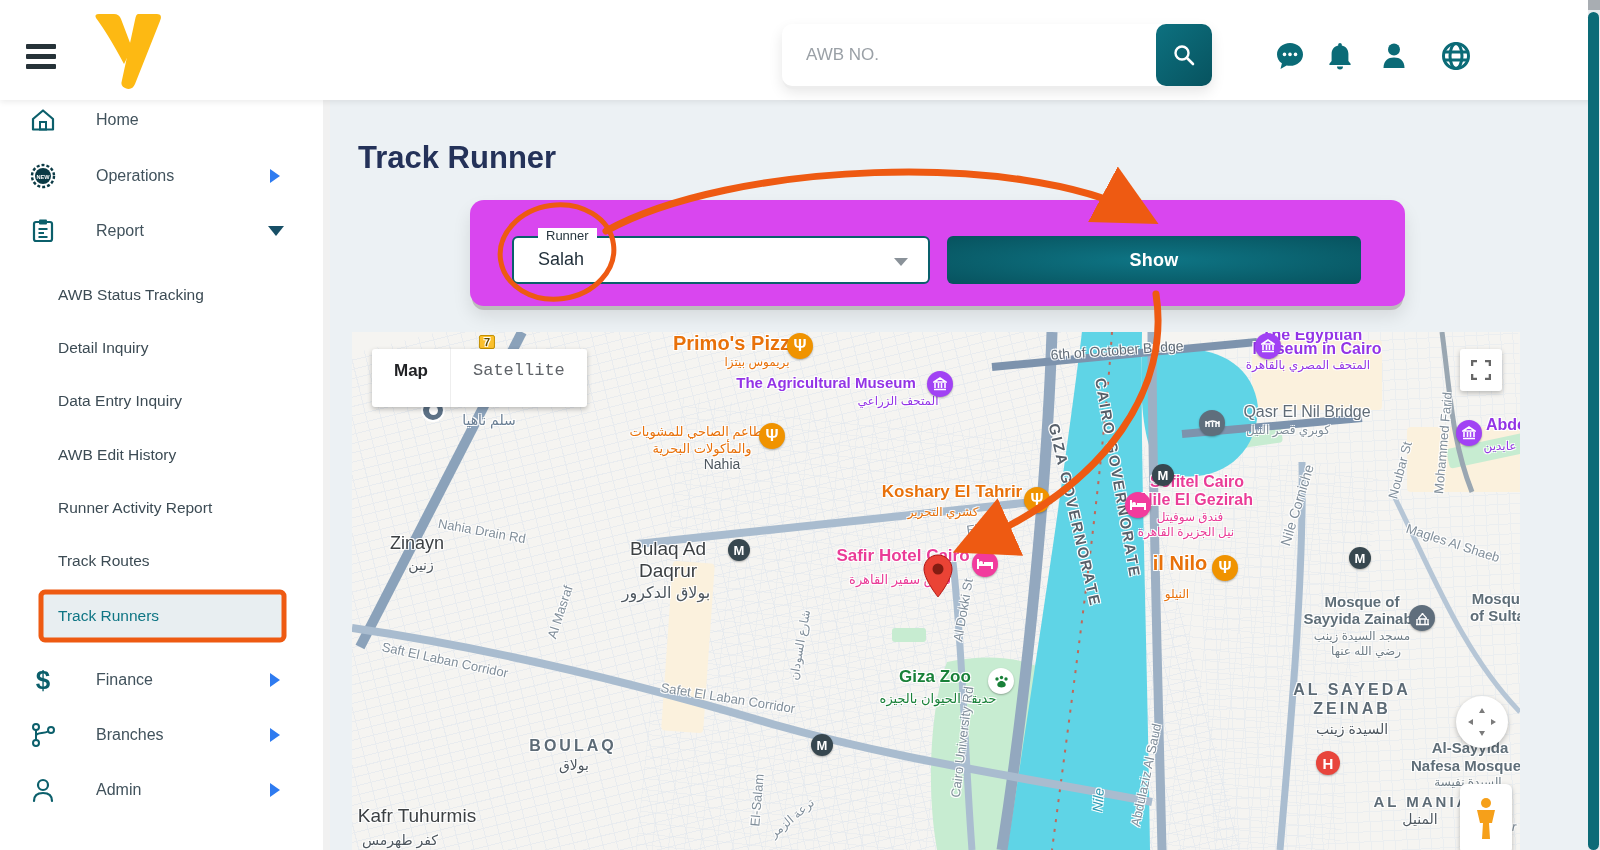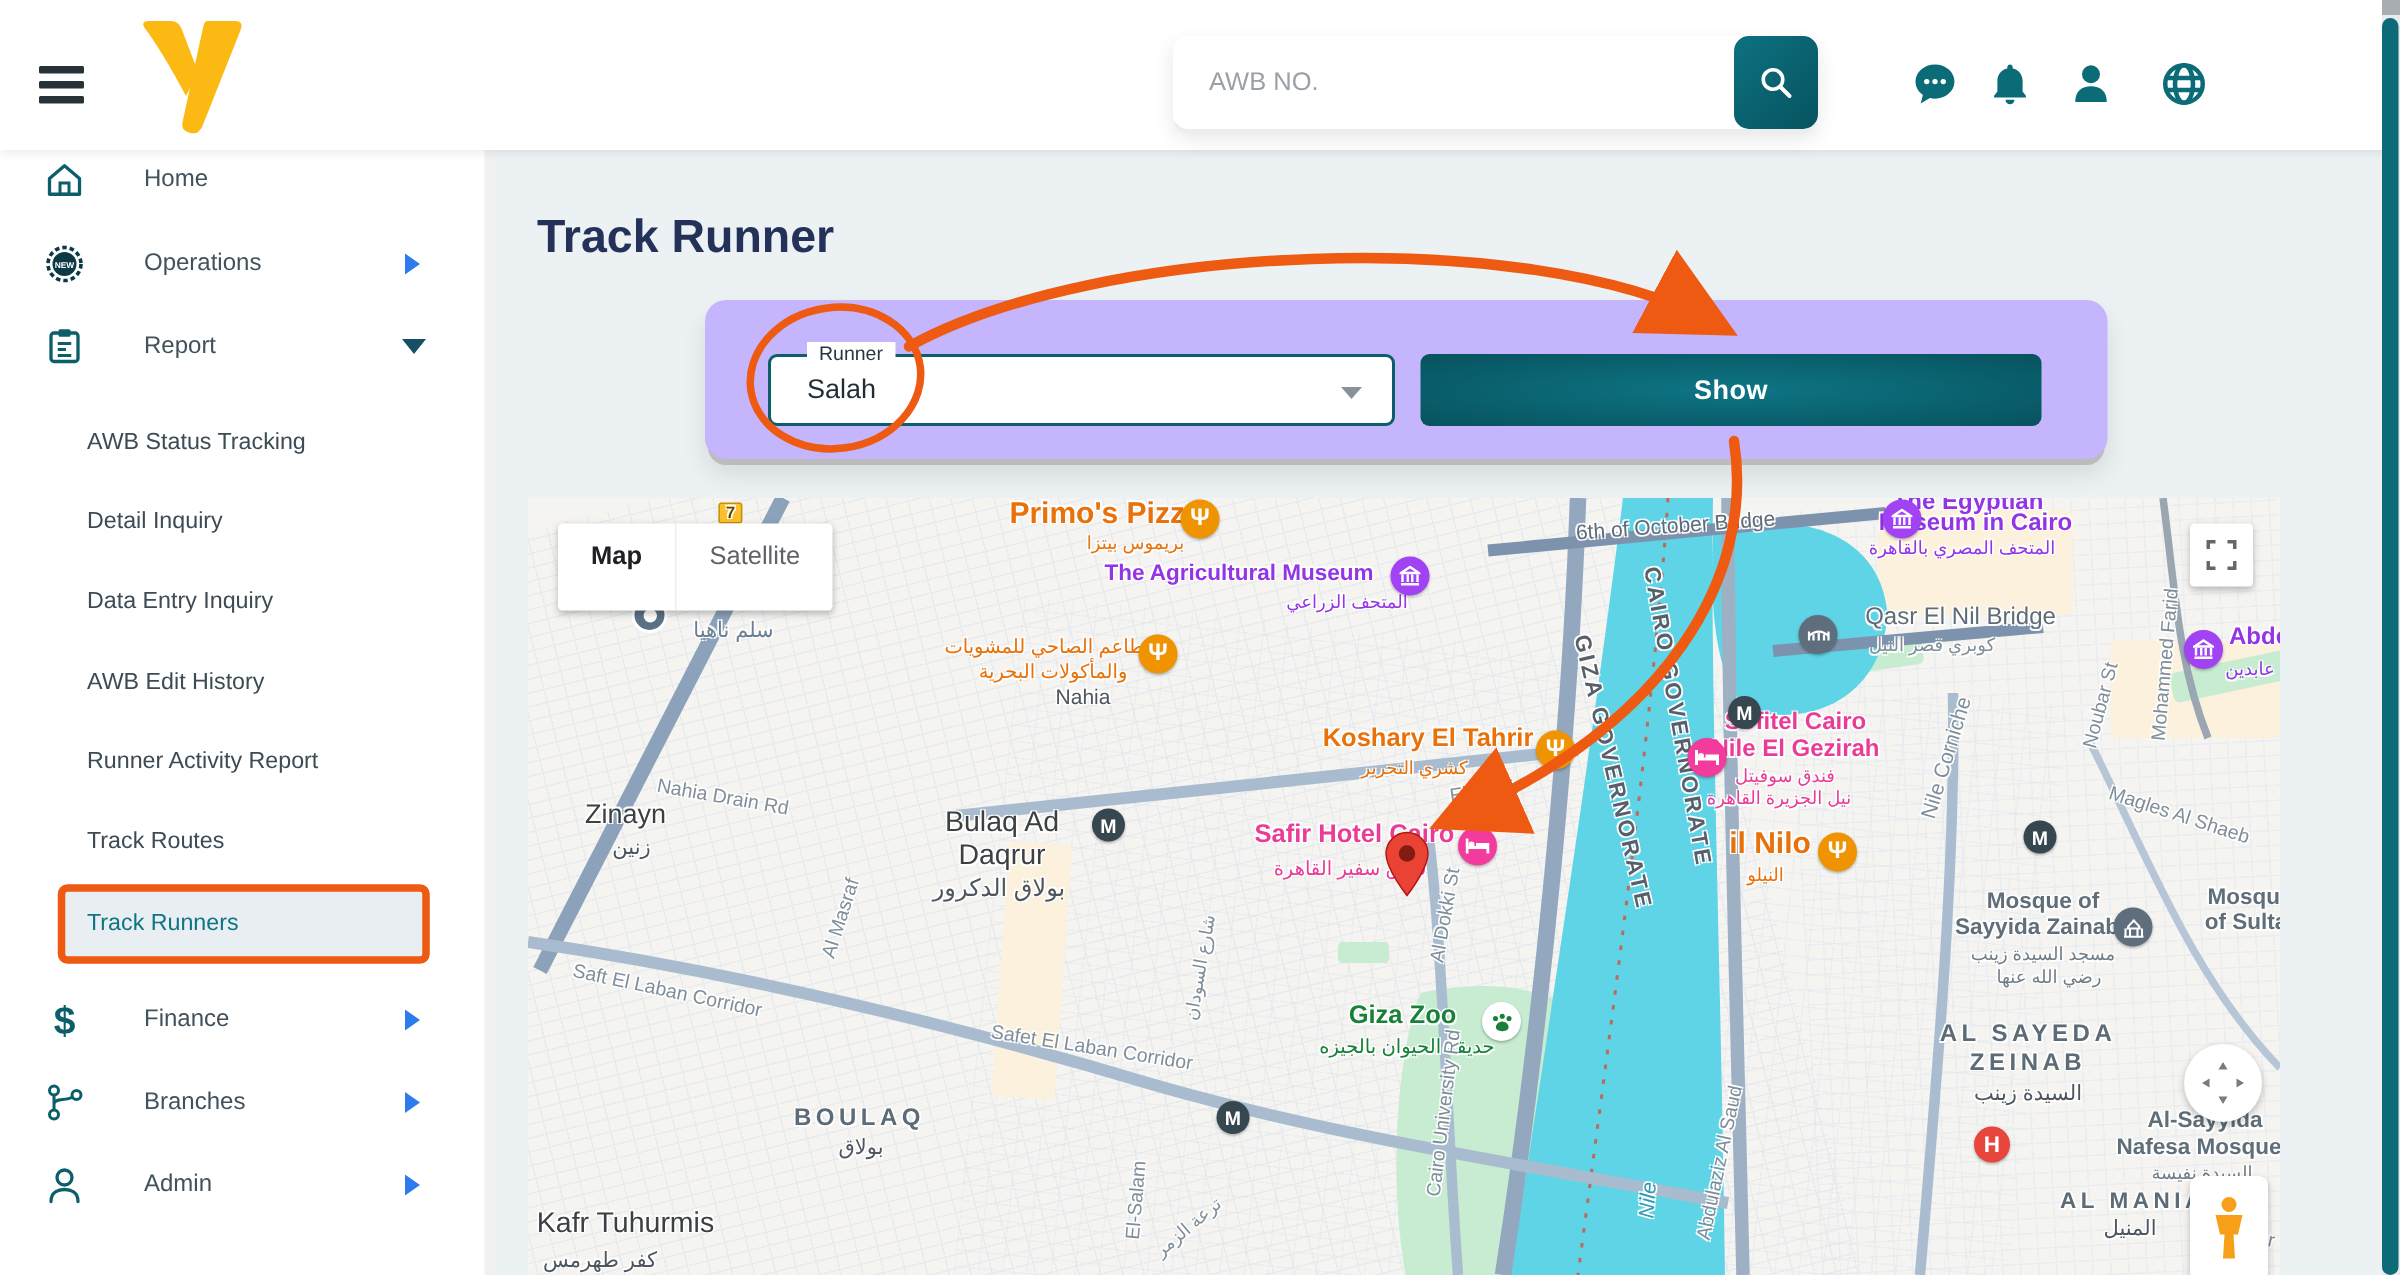--- a/index.html
+++ b/index.html
@@ -38,21 +38,21 @@
   .sb-caret-d { position:absolute; right:34px; width:0; height:0; border-left:8px solid transparent;
     border-right:8px solid transparent; border-top:10px solid #174f66; }
   .sb-sub { position:absolute; left:0; width:318px; height:44px; display:flex; align-items:center; cursor:pointer; }
   .sb-sub span { margin-left:58px; font-size:15.5px; color:#3c4b54; }
   .sb-sub.active { background:#e8eef1; border-radius:4px; left:42px; width:240px; }
   .sb-sub.active span { margin-left:16px; color:#0e7584; }
   .dollar { font-size:26px; font-weight:800; color:#0b5f6b; }
 
   
   .page-title { position:absolute; left:358px; top:140px; font-size:31px; font-weight:700; color:#243259; z-index:10; }
-  .card { position:absolute; left:470px; top:200px; width:935px; height:106px; background:#c4b5fd; border-radius:14px;
+  .card { position:absolute; left:470px; top:200px; width:935px; height:106px; background:#d946ef; border-radius:14px;
     box-shadow:0 6px 0 -2px #bcbcbc, 0 10px 18px rgba(0,0,0,.10); z-index:10;padding-left:16px; }
   .select-box { position:absolute; left:42px; top:36px; width:418px; height:48px; border:2px solid #0a5f6b;
     border-radius:6px; background:#fff; cursor:pointer; }
   .select-label { position:absolute; left:24px; top:-10px; background:#fff; padding:0 8px; font-size:13px; color:#27363f; }
   .select-value { position:absolute; left:24px; top:11px; font-size:18px; color:#1f2d38; }
   .select-caret { position:absolute; right:20px; top:20px; width:0; height:0; border-left:7px solid transparent;
     border-right:7px solid transparent; border-top:8px solid #8a9299; }
   .show-btn { position:absolute; left:477px; top:36px; width:414px; height:48px; border:none; border-radius:6px;
     cursor:pointer; color:#fff; font-size:18px; font-weight:700; letter-spacing:.3px;
     background:radial-gradient(ellipse at 50% 50%, #0e7585 0%, #0a606d 60%, #07525e 100%);
@@ -115,21 +115,21 @@
   .poi-zoo { background:#fff; }
   .poi-zoo::after{ border-top-color:#fff; }
   .roaddot { position:absolute; width:24px; height:24px; border-radius:50%; background:#5c7186;
     border:2px solid #fff; transform:translate(-50%,-50%); z-index:7; display:flex; align-items:center; justify-content:center; }
   .roaddot i { width:9px; height:9px; background:#fff; border-radius:50%; }
 
   .mapctl { position:absolute; left:20px; top:17px; height:58px; background:#fff; border-radius:3px;
     box-shadow:0 2px 5px rgba(0,0,0,.25); display:flex; z-index:9; }
   .mapctl div { padding:0 22px; line-height:44px; font-size:17px; cursor:pointer; }
   .mapctl .sel { font-weight:700; color:#202124; }
-  .mapctl .uns { color:#5f6368; border-left:1px solid #eee; }
+  .mapctl .uns { color:#5f6368; border-left:1px solid #eee;font-family:Liberation Mono, monospace; }
   .fsbtn { position:absolute; left:1108px; top:17px; width:42px; height:42px; background:#fff; border-radius:3px;
     box-shadow:0 2px 5px rgba(0,0,0,.25); display:flex; align-items:center; justify-content:center; cursor:pointer; z-index:9; }
   .panbtn { position:absolute; left:1104px; top:364px; width:52px; height:52px; background:#fff; border-radius:50%;
     box-shadow:0 2px 5px rgba(0,0,0,.25); z-index:9; cursor:pointer; display:flex; align-items:center; justify-content:center; }
   .pegman { position:absolute; left:1108px; top:452px; width:52px; height:70px; background:#fff; border-radius:6px;
     box-shadow:0 2px 5px rgba(0,0,0,.25); z-index:9; cursor:pointer; display:flex; align-items:center; justify-content:center; }
 
   .red-pin { position:absolute; left:571px; top:222px; width:30px; height:44px; z-index:8; }
 
   
@@ -331,21 +331,21 @@
   <div class="lbl orange" style="left:600px;top:160px;font-size:17px">Koshary El Tahrir</div>
   <div class="lbl orange-s" style="left:591px;top:180px;font-size:12px">كشري التحرير</div>
   <div class="lbl street" style="left:638px;top:195px;transform:translate(-50%,-50%) rotate(-8deg)">El Tahrir</div>
   <div class="lbl pink" style="left:551px;top:224px;font-size:17px">Safir Hotel Cairo</div>
   <div class="lbl pink-s" style="left:548px;top:247px;font-size:13px">فندق سفير القاهرة</div>
   <div class="lbl pink" style="left:845px;top:150px">Sofitel Cairo</div>
   <div class="lbl pink" style="left:845px;top:168px">Nile El Gezirah</div>
   <div class="lbl pink-s" style="left:838px;top:185px">فندق سوفيتل</div>
   <div class="lbl pink-s" style="left:834px;top:200px">نيل الجزيرة القاهرة</div>
   <div class="lbl orange" style="left:828px;top:231px">il Nilo</div>
-  <div class="lbl orange-s" style="left:825px;top:251px">النيلو</div>
+  <div class="lbl orange-s" style="left:825px;top:262px">النيلو</div>
   <div class="lbl gov" style="left:723px;top:183px;transform:translate(-50%,-50%) rotate(77deg)">GIZA GOVERNORATE</div>
   <div class="lbl gov" style="left:766px;top:146px;transform:translate(-50%,-50%) rotate(80deg)">CAIRO GOVERNORATE</div>
   <div class="lbl road-name" style="left:765px;top:18px;transform:translate(-50%,-50%) rotate(-4deg)">6th of October Bridge</div>
   <div class="lbl purple" style="left:960px;top:3px">The Egyptian</div>
   <div class="lbl purple" style="left:965px;top:17px">Museum in Cairo</div>
   <div class="lbl purple-s" style="left:956px;top:33px">المتحف المصري بالقاهرة</div>
   <div class="lbl road-name" style="left:955px;top:80px;font-size:16px">Qasr El Nil Bridge</div>
   <div class="lbl street" style="left:936px;top:98px;font-size:12px">كوبري قصر النيل</div>
   <div class="lbl purple" style="left:1154px;top:93px">Abde</div>
   <div class="lbl purple-s" style="left:1148px;top:114px">عابدين</div>

